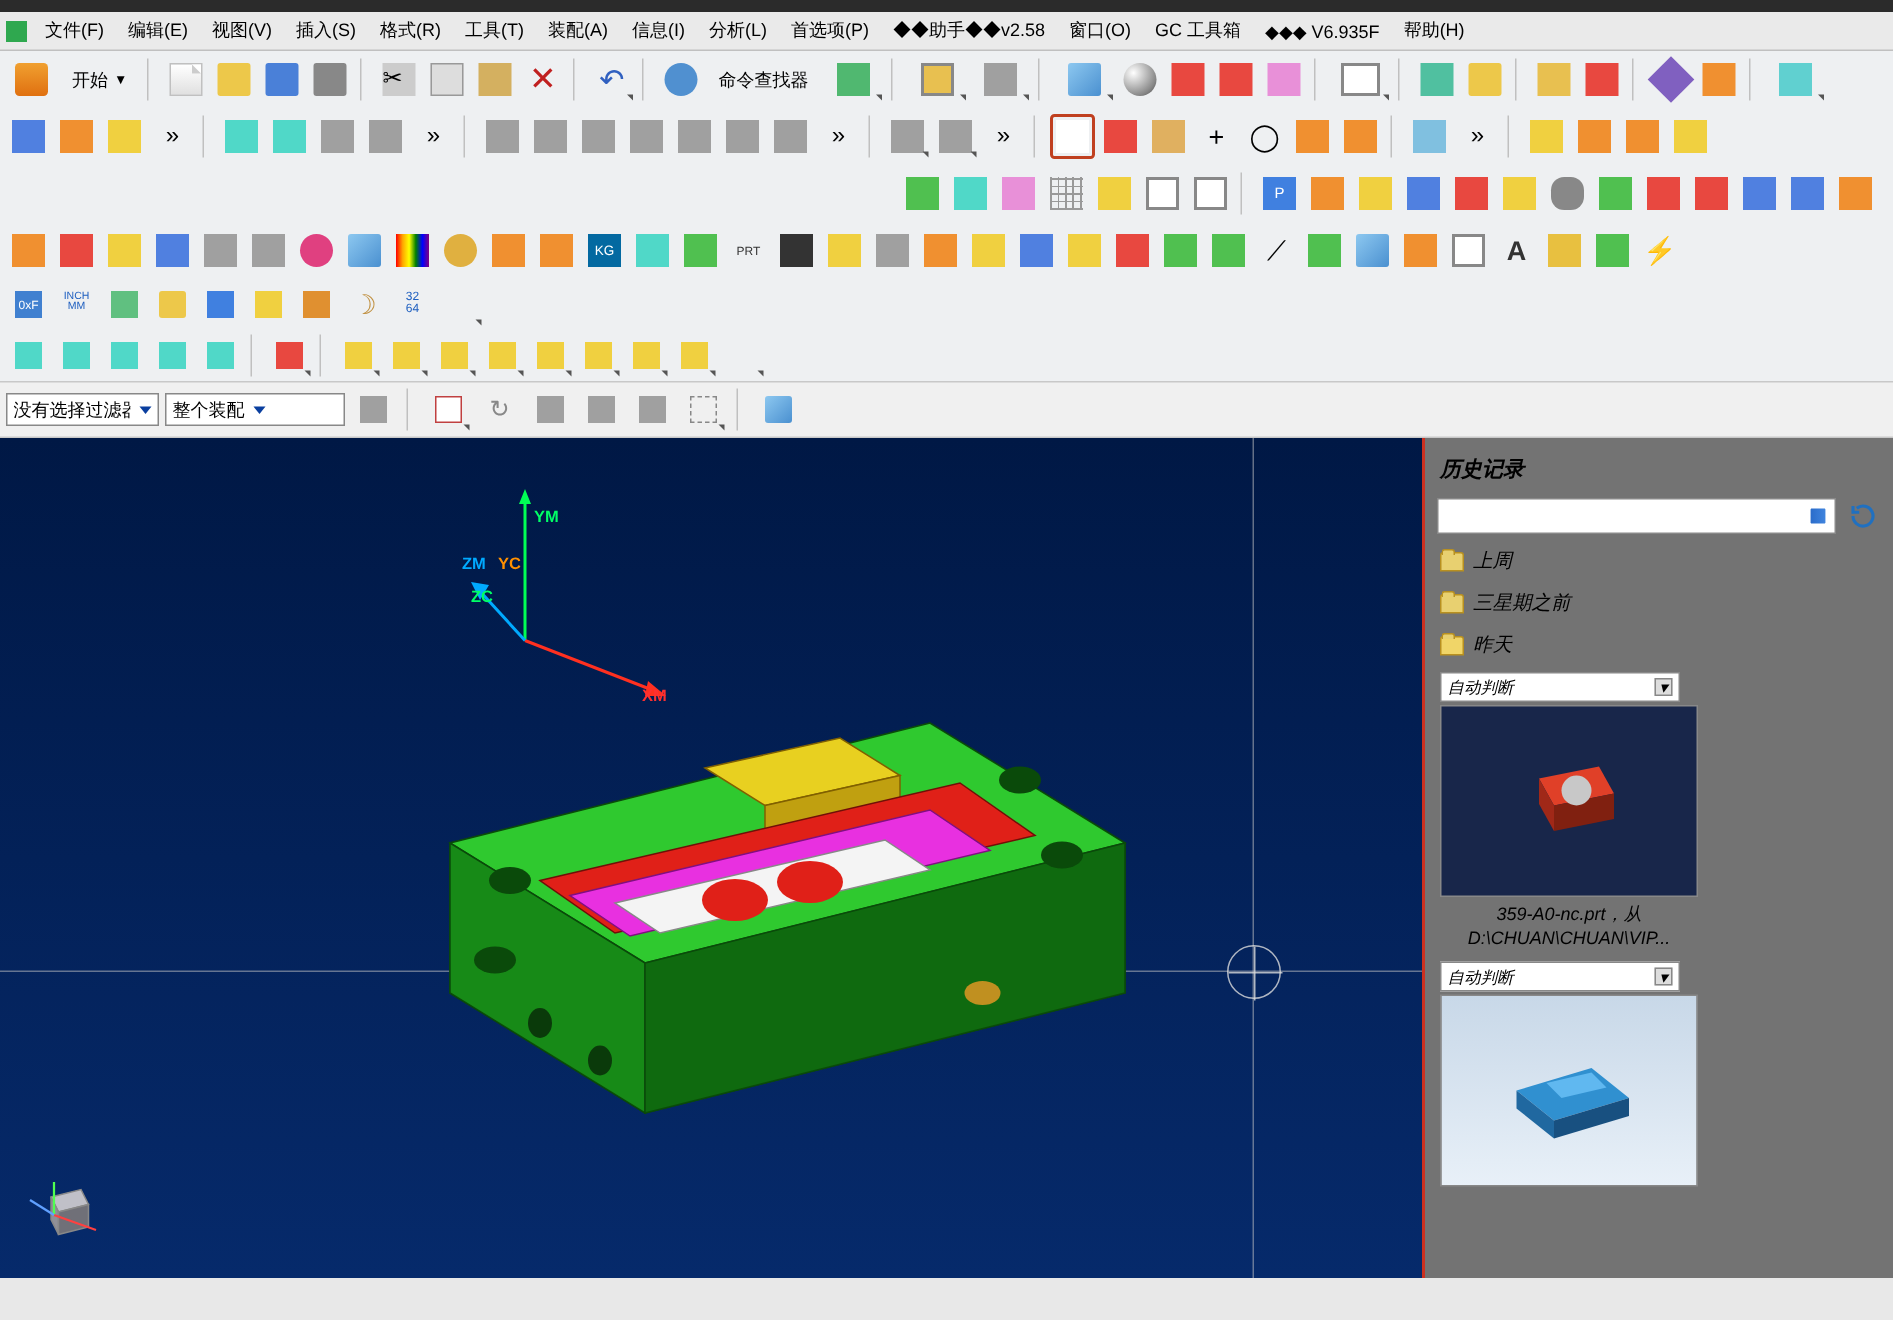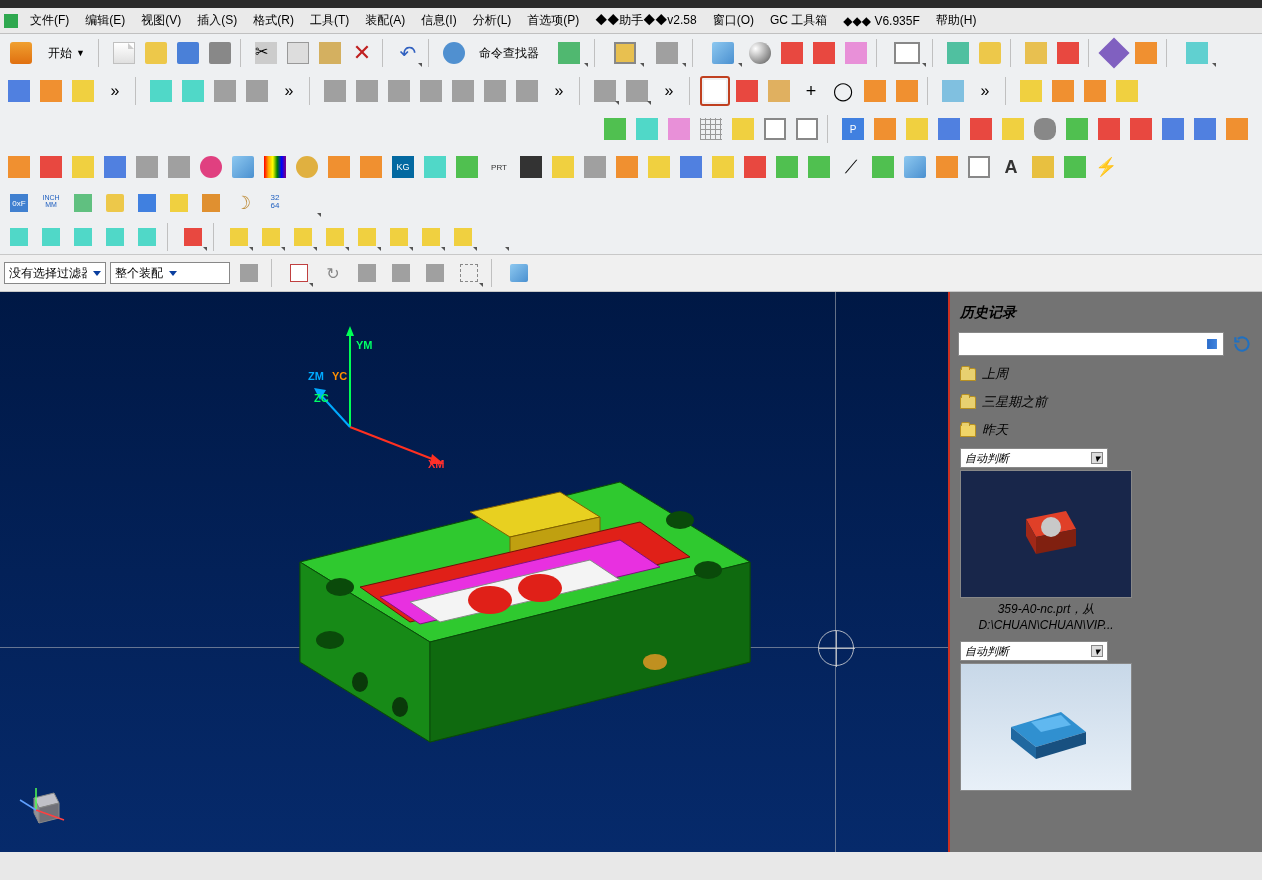--- a/index.html
+++ b/index.html
@@ -57,21 +57,21 @@
 .side-search .caret-blue { width: 14px; height: 14px; background: linear-gradient(45deg, #2060c0, #4a90e8); display: inline-block; transform: rotate(45deg); clip-path: polygon(50% 0, 100% 50%, 50% 100%, 0 50%); }
 .side-search .refresh { width: 24px; height: 24px; display: flex; align-items: center; justify-content: center; cursor: pointer; }
 .side-search .refresh svg { width: 20px; height: 20px; }
 
 .folder-item { display: flex; align-items: center; padding: 5px 10px; gap: 6px; cursor: pointer; }
 .folder-ico { width: 16px; height: 13px; background: #e8d070; border: 1px solid #b89020; border-radius: 2px 2px 0 0; position: relative; }
 .folder-ico::before { content: ""; position: absolute; top: -3px; left: 0; width: 7px; height: 3px; background: #e8d070; border: 1px solid #b89020; border-bottom: none; border-radius: 2px 2px 0 0; }
 .folder-ico.open { background: #f0d568; }
 
 .hist-item { padding: 4px 10px; }
-.hist-combo { width: 148px; height: 20px; border: 1px solid #888; background: #fff; font-size: 11px; display: flex; align-items: center; justify-content: space-between; padding: 0 4px; margin-bottom: 2px; }
+.hist-combo { width: 160px; height: 20px; border: 1px solid #888; background: #fff; font-size: 11px; display: flex; align-items: center; justify-content: space-between; padding: 0 4px; margin-bottom: 2px; }
 .hist-combo .cb-caret { width: 12px; height: 12px; background: #ddd; border: 1px solid #888; display: flex; align-items: center; justify-content: center; }
 .hist-thumb { width: 172px; height: 128px; border: 1px solid #888; background: #18264a; display: flex; align-items: center; justify-content: center; }
 .hist-thumb.light { background: linear-gradient(180deg, #c8d8e8, #e8f0f8); }
 .hist-label { font-size: 12px; text-align: center; width: 172px; margin-top: 4px; line-height: 1.3; }
 
 
 .ic-new { background: linear-gradient(#fff, #e0e0e0); border: 1px solid #c0c0c0; position: relative; }
 .ic-new::after { content: ""; position: absolute; right: 0; top: 0; border-top: 6px solid #fff; border-left: 6px solid #ccc; }
 .ic-open { background: #edc84a; border-radius: 2px; }
 .ic-save { background: #4a80d8; border-radius: 2px; }

